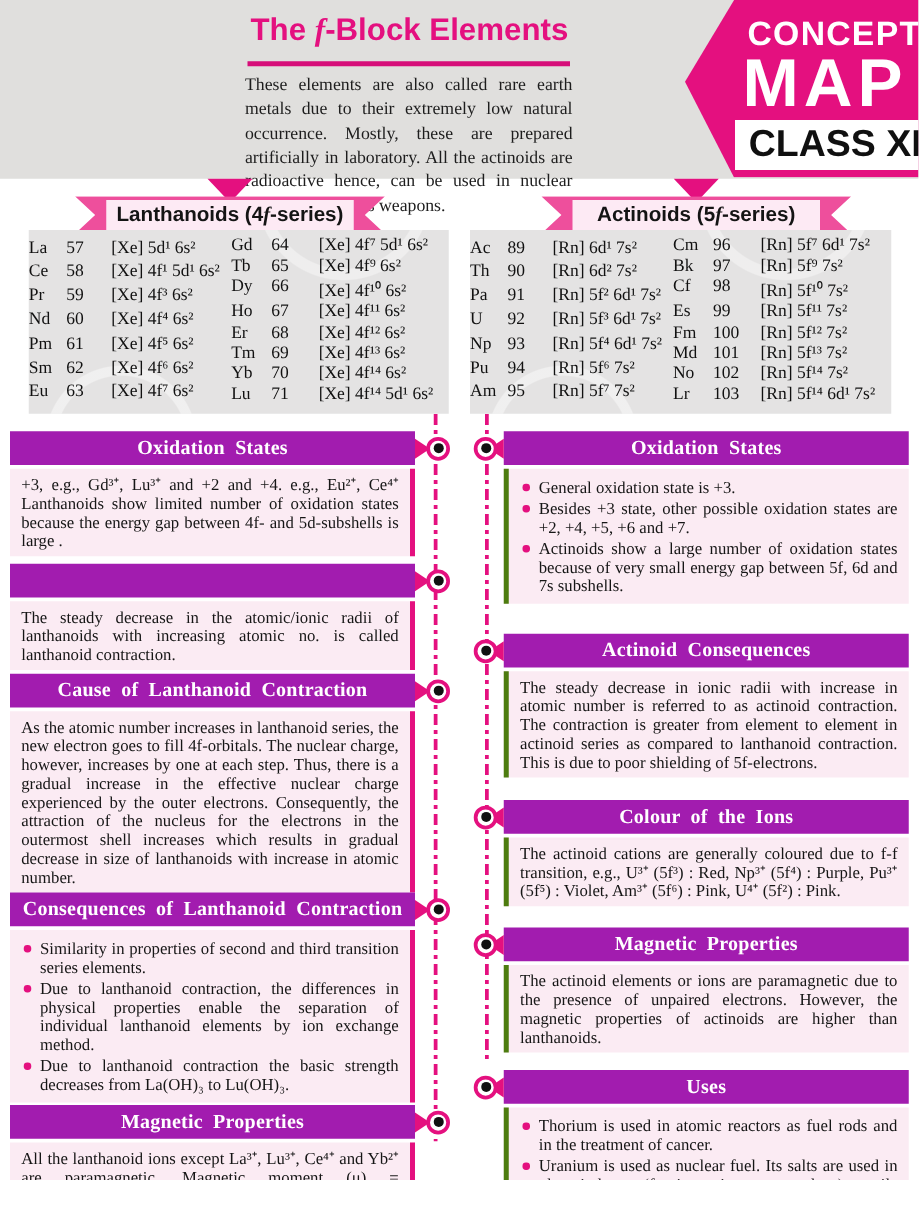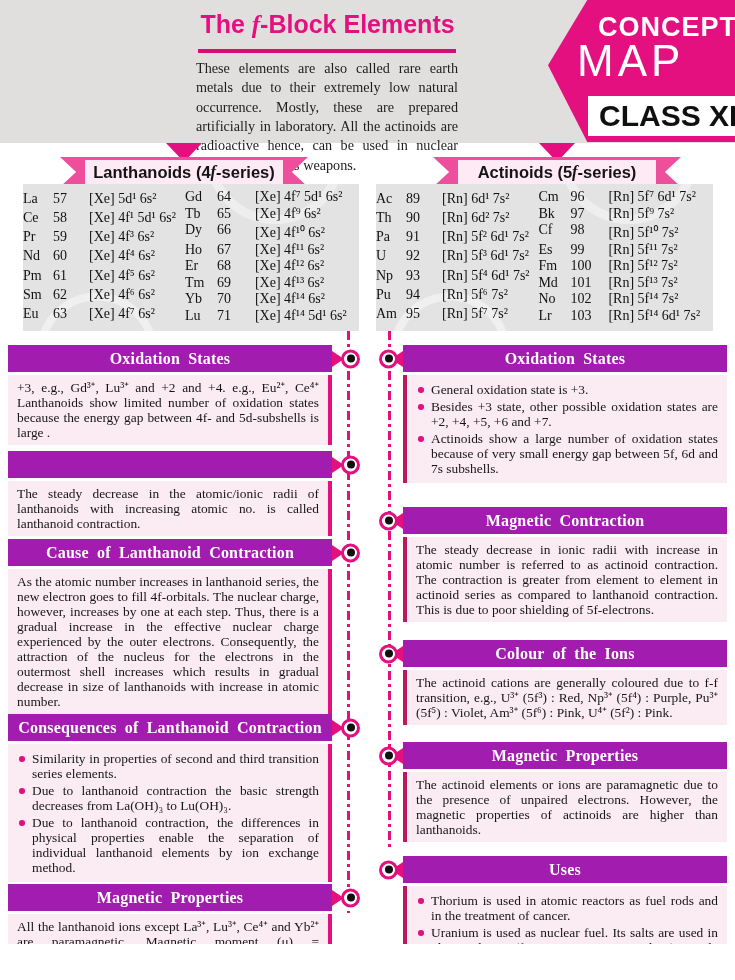--- a/index.html
+++ b/index.html
@@ -13,22 +13,22 @@
   .fi{font-family:"Liberation Serif",serif;font-style:italic;font-weight:bold;}
   .title-underline{position:absolute;top:49px;left:198px;width:258px;height:4px;background:#d60e79;}
   .header-desc{position:absolute;top:59px;left:196px;width:262px;font-size:14.2px;line-height:1.36;
       text-align:justify;color:#1d1d1d;}
 
   
   .badge{position:absolute;top:0;left:548px;width:187px;height:142px;background:#e4107f;
       clip-path:polygon(0 46%,21% 0,100% 0,100% 100%,21% 100%);}
   .badge-concept{position:absolute;top:12px;left:50px;font-family:"Liberation Sans",sans-serif;
       font-weight:bold;font-size:27px;letter-spacing:1px;color:#fff;}
-  .badge-map{position:absolute;top:36px;left:29px;font-family:"Liberation Sans",sans-serif;
-      font-weight:normal;font-size:44px;letter-spacing:4px;color:#fff;}
+  .badge-map{position:absolute;top:36px;left:46px;font-family:"Liberation Sans",sans-serif;
+      font-weight:bold;font-size:54px;letter-spacing:4px;color:#fff;}
   .badge-class{position:absolute;bottom:6px;left:40px;background:#fff;color:#101010;
       font-family:"Liberation Sans",sans-serif;font-weight:bold;font-size:30px;padding:3px 11px;white-space:nowrap;}
 
   
   .down-tri{position:absolute;top:143px;width:0;height:0;
       border-left:18px solid transparent;border-right:18px solid transparent;border-top:19px solid #e4107f;}
   .down-tri.left{left:166px;} .down-tri.right{left:539px;}
 
   
   .ribbon{position:absolute;top:157px;width:248px;height:30px;background:#ee4f9c;
@@ -69,21 +69,21 @@
   .col.right .pointer{left:-12px;border-right:12px solid #e4107f;}
   .banner .node{position:absolute;top:50%;transform:translateY(-50%);width:13px;height:13px;
       background:#fff;border:3.5px solid #e4107f;border-radius:50%;}
   .col.left .node{right:-28px;} .col.right .node{left:-24px;}
   .node::after{content:"";position:absolute;left:50%;top:50%;transform:translate(-50%,-50%);
       width:8px;height:8px;background:#111;border-radius:50%;}
 
   .box{margin-top:3px;background:#fbebf3;padding:5px 9px;font-size:13.4px;line-height:1.12;
       text-align:justify;color:#161616;}
   .col.left .box{border-right:4px solid #e4107f;}
-  .col.right .box{border-left:4px solid #be185d;}
+  .col.right .box{border-left:4px solid #4d7c0f;}
   .box p{margin:0;}
 
   ul.blist{list-style:none;margin:0;padding:0;}
   .blist li{position:relative;padding-left:15px;margin:2px 0;}
   .blist li::before{content:"";position:absolute;left:2px;top:5px;width:5.5px;height:5.5px;
       border-radius:50%;background:#e4107f;}
 
   .sqrt{white-space:nowrap;}
   .sqrt .expr{border-top:1.4px solid #161616;}
 </style>
@@ -310,22 +310,22 @@
       <div class="box">
           <p>As the atomic number increases in lanthanoid series, the new electron goes to fill 4f-orbitals. The nuclear charge, however, increases by one at each step. Thus, there is a gradual increase in the effective nuclear charge experienced by the outer electrons. Consequently, the attraction of the nucleus for the electrons in the outermost shell increases which results in gradual decrease in size of lanthanoids with increase in atomic number.</p>
         </div>
     </div>
 
     <div class="section" style="margin-top:0">
       <div class="banner"><span>Consequences of Lanthanoid Contraction</span><span class="pointer"></span><span class="node"></span></div>
       <div class="box">
         <ul class="blist">
           <li>Similarity in properties of second and third transition series elements.</li>
+          <li>Due to lanthanoid contraction, the differences in physical properties enable the separation of individual lanthanoid elements by ion exchange method.</li>
           <li>Due to lanthanoid contraction the basic strength decreases from La(OH)₃ to Lu(OH)₃.</li>
-          <li>Due to lanthanoid contraction, the differences in physical properties enable the separation of individual lanthanoid elements by ion exchange method.</li>
         </ul>
       </div>
     </div>
 
     <div class="section" style="margin-top:2px">
       <div class="banner"><span>Magnetic Properties</span><span class="pointer"></span><span class="node"></span></div>
       <div class="box">
         <p><span>All the lanthanoid ions except La³⁺, Lu³⁺, Ce⁴⁺ and Yb²⁺ are paramagnetic. Magnetic moment (μ) = </span><span class="sqrt"><span>√</span><span class="expr">4S(S+1) + L(L+1)</span></span></p>
       </div>
     </div>
@@ -344,21 +344,21 @@
       <div class="box">
         <ul class="blist">
           <li>General oxidation state is +3.</li>
           <li>Besides +3 state, other possible oxidation states are +2, +4, +5, +6 and +7.</li>
           <li>Actinoids show a large number of oxidation states because of very small energy gap between 5f, 6d and 7s subshells.</li>
         </ul>
       </div>
     </div>
 
     <div class="section" style="margin-top:24px">
-      <div class="banner"><span>Magnetic Contraction</span><span class="pointer"></span><span class="node"></span></div>
+      <div class="banner"><span>Actinoid Consequences</span><span class="pointer"></span><span class="node"></span></div>
       <div class="box">
           <p>The steady decrease in ionic radii with increase in atomic number is referred to as actinoid contraction. The contraction is greater from element to element in actinoid series as compared to lanthanoid contraction. This is due to poor shielding of 5f-electrons.</p>
         </div>
     </div>
 
     <div class="section" style="margin-top:18px">
       <div class="banner"><span>Colour of the Ions</span><span class="pointer"></span><span class="node"></span></div>
       <div class="box">
           <p>The actinoid cations are generally coloured due to f-f transition, e.g., U³⁺ (5f³) : Red, Np³⁺ (5f⁴) : Purple, Pu³⁺ (5f⁵) : Violet, Am³⁺ (5f⁶) : Pink, U⁴⁺ (5f²) : Pink.</p>
         </div>

